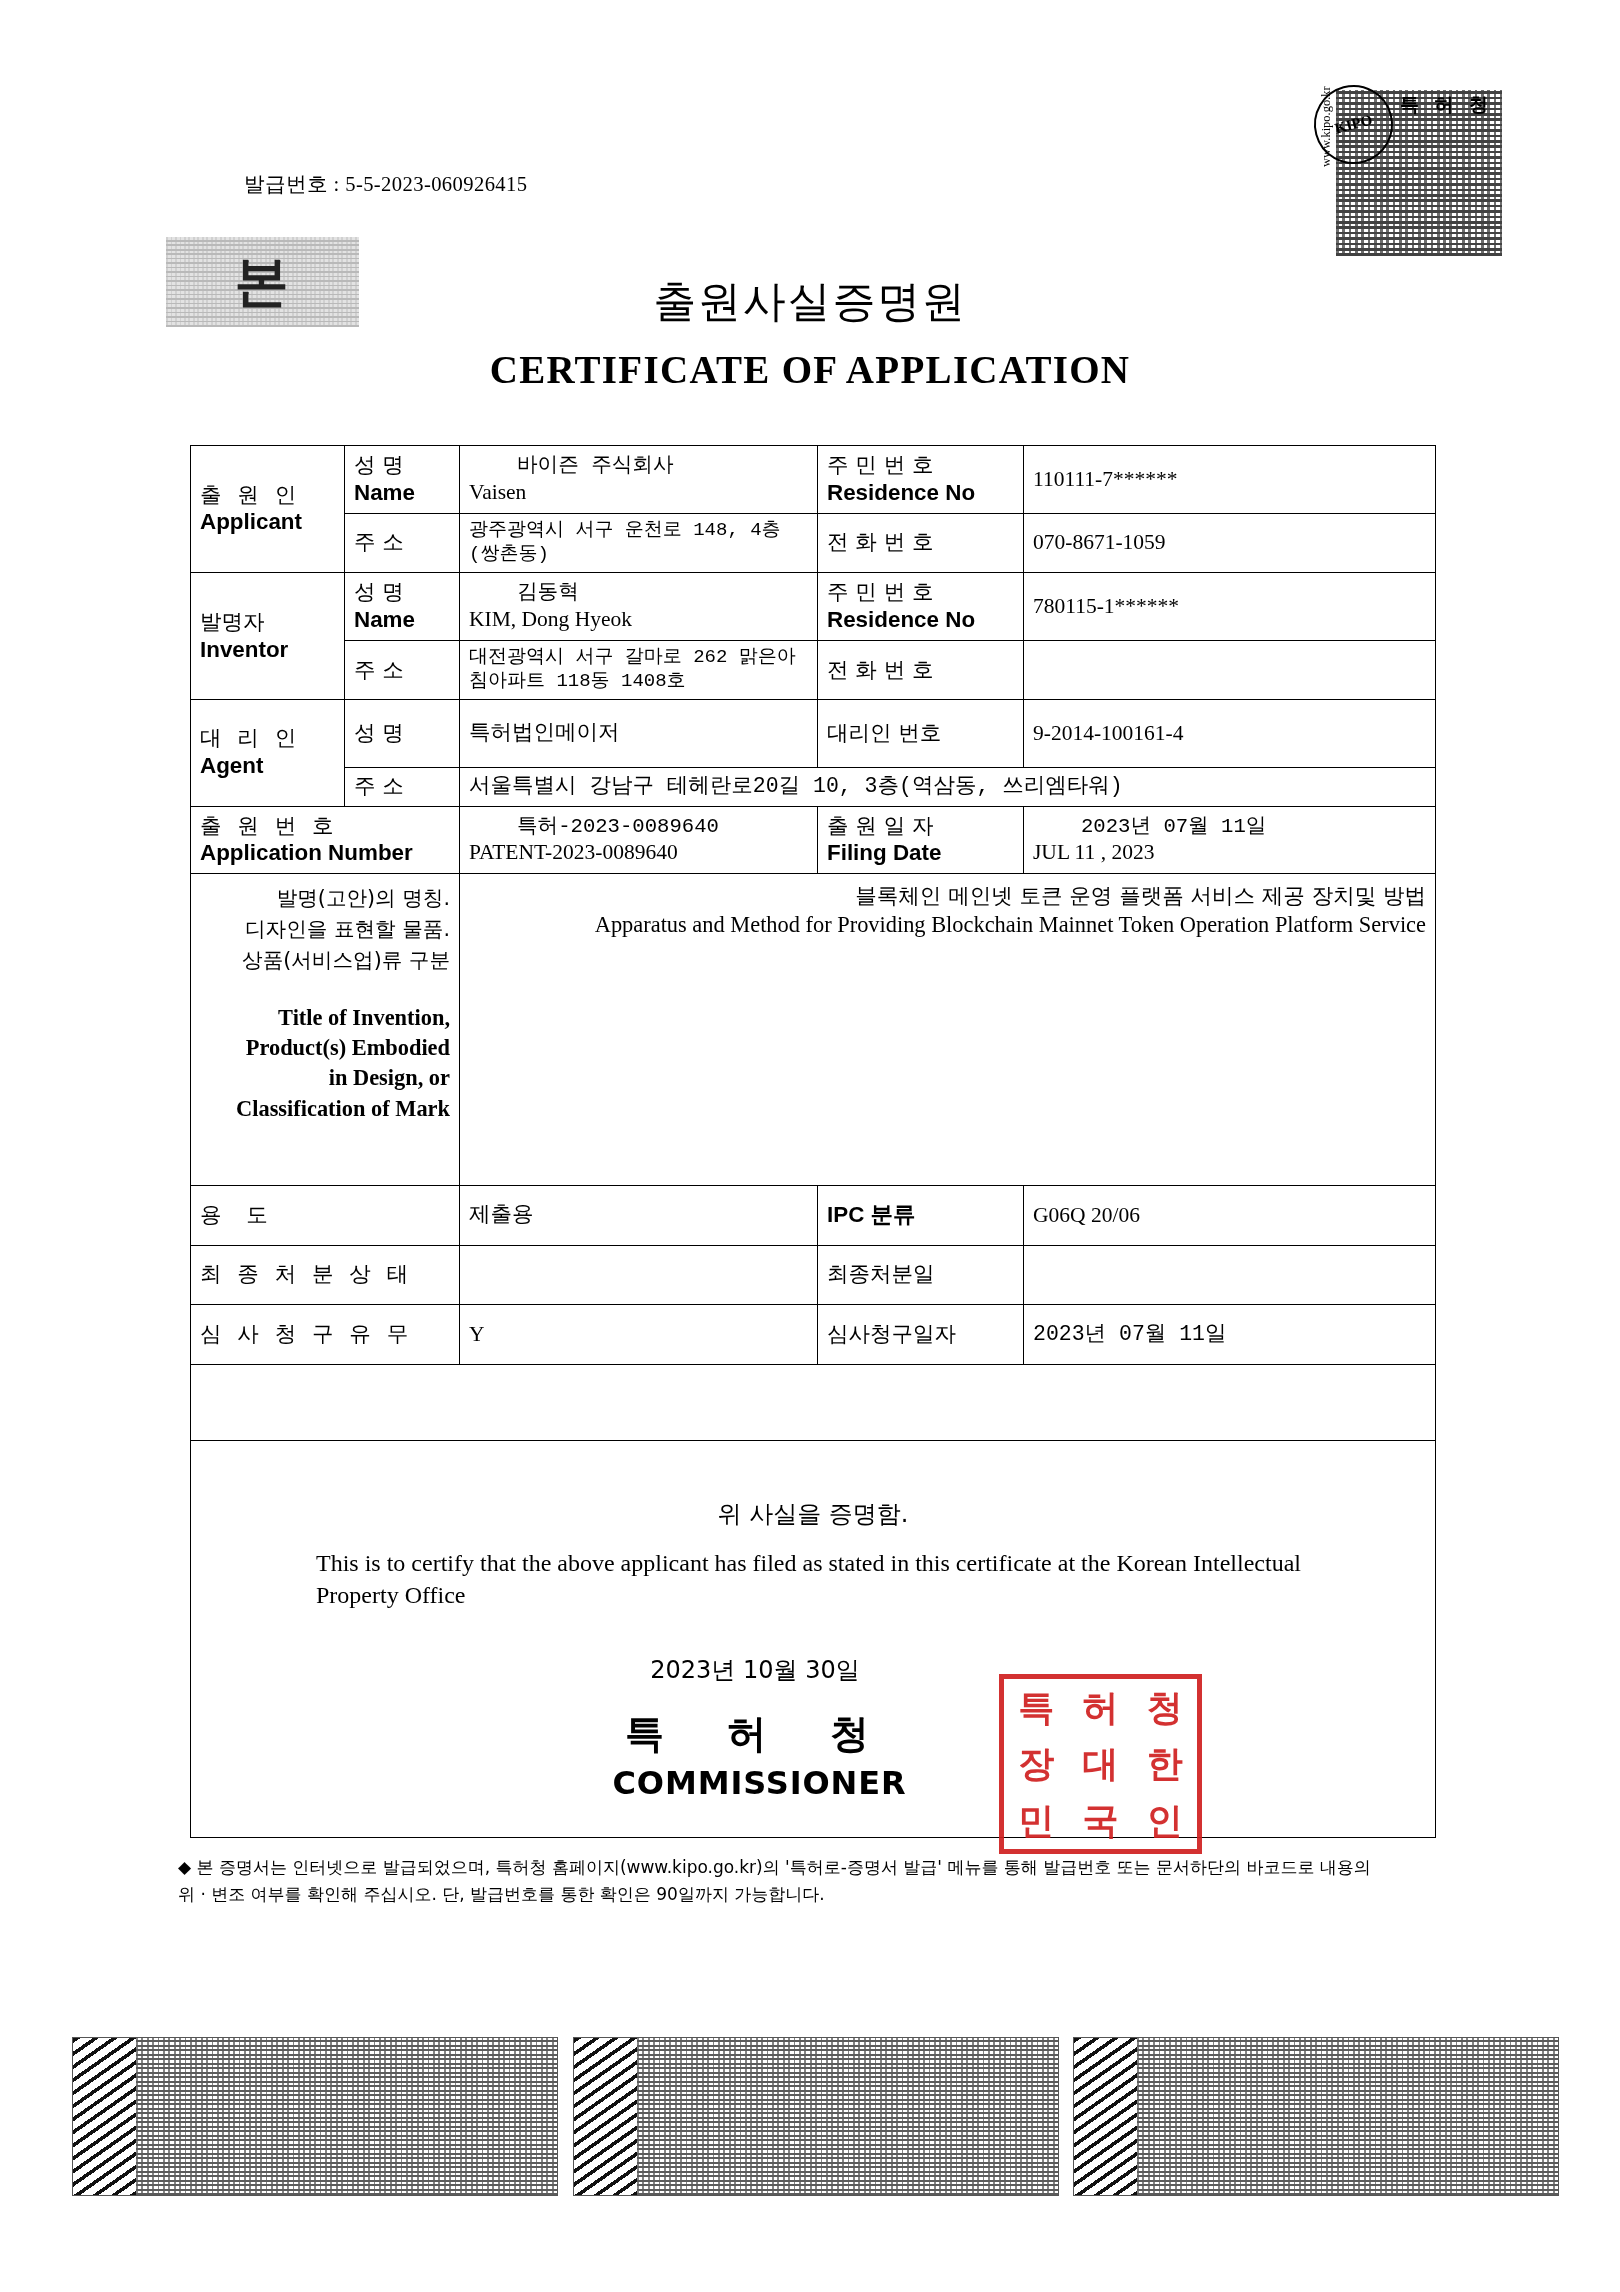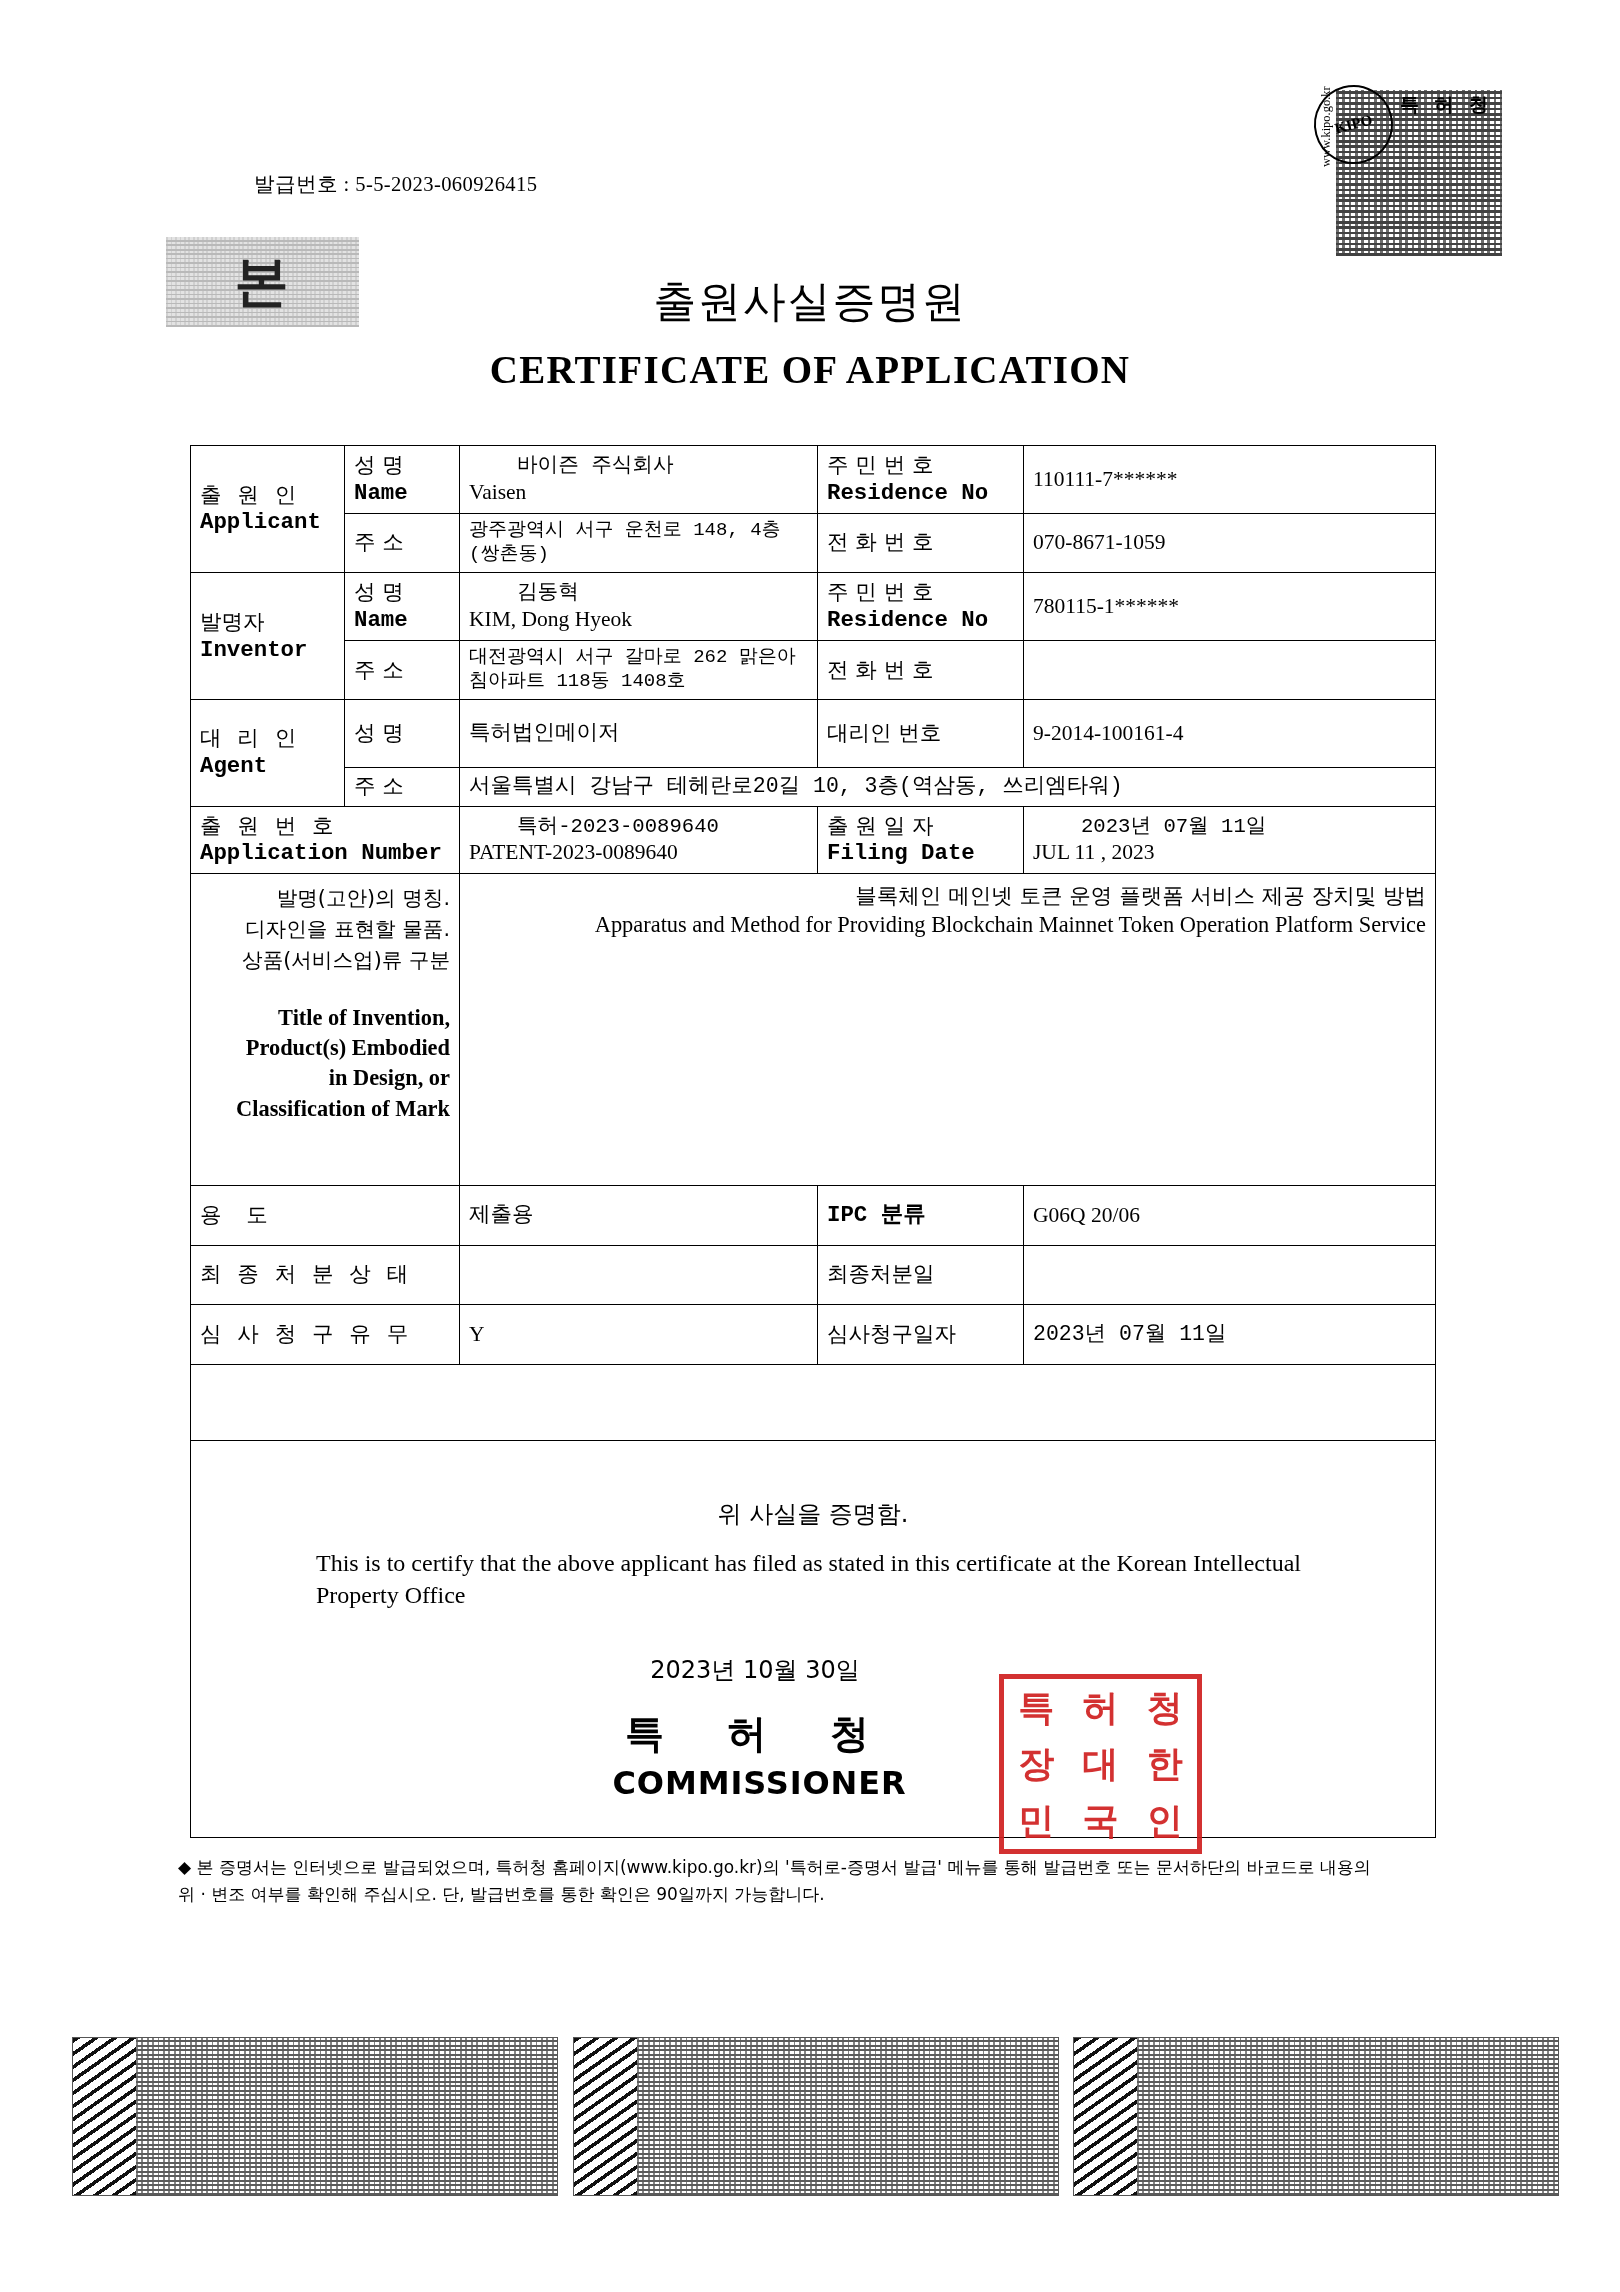--- a/index.html
+++ b/index.html
@@ -17,21 +17,21 @@
   .page {
     position: relative;
     width: 1620px;
     height: 2293px;
     box-sizing: border-box;
   }
 
   
   .issue-no {
     position: absolute;
-    left: 254px;
+    left: 244px;
     top: 170px;
     font-family: "Liberation Serif", serif;
     font-size: 20.6px;
     letter-spacing: 0.4px;
   }
   .kipo-logo-box {
     position: absolute;
     right: 118px;
     top: 85px;
     width: 188px;
@@ -140,21 +140,21 @@
     vertical-align: middle;
     font-size: 21.5px;
     line-height: 1.25;
   }
   .lbl-center {
     text-align: left;
     font-family: "DejaVu Sans", sans-serif;
     font-size: 20.6px;
   }
   .lbl-center b {
-    font-family: Liberation Mono, monospace;
+    font-family: Liberation Sans, sans-serif;
     font-weight: bold;
     font-size: 22.4px;
   }
   .spread4 {
     letter-spacing: 9px;
     padding-left: 9px;
     margin-top: 40px;
   }
   .spread2 { letter-spacing: 4.5px; }
   .val { font-family: Liberation Mono, monospace; font-size: 20.6px; margin-left: 48px; }

